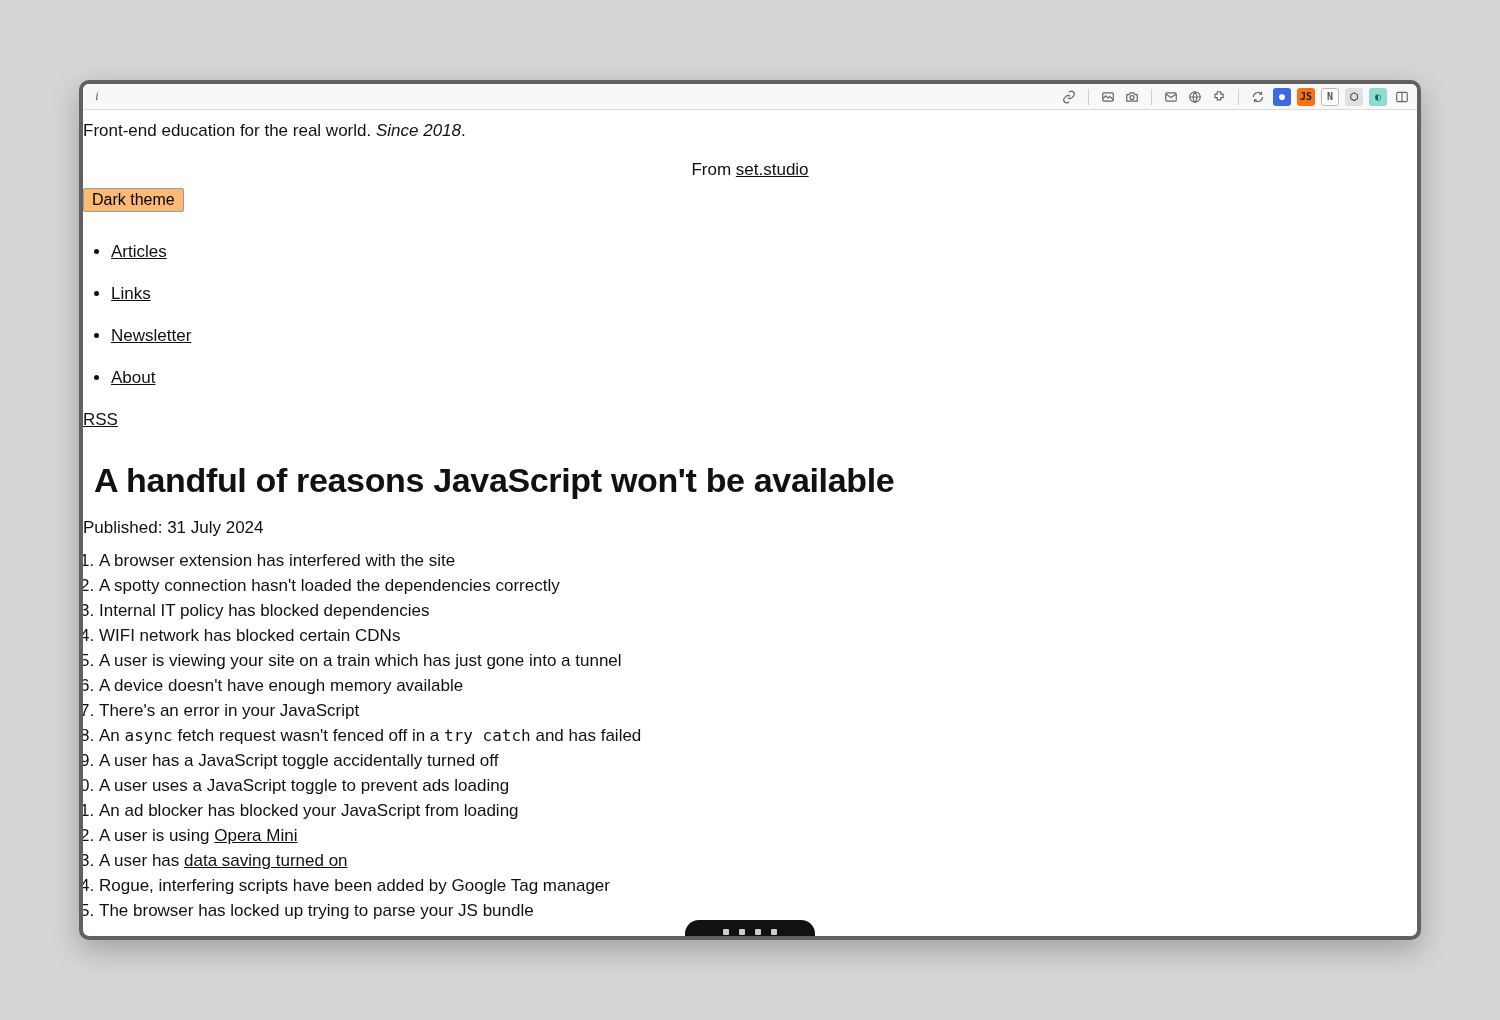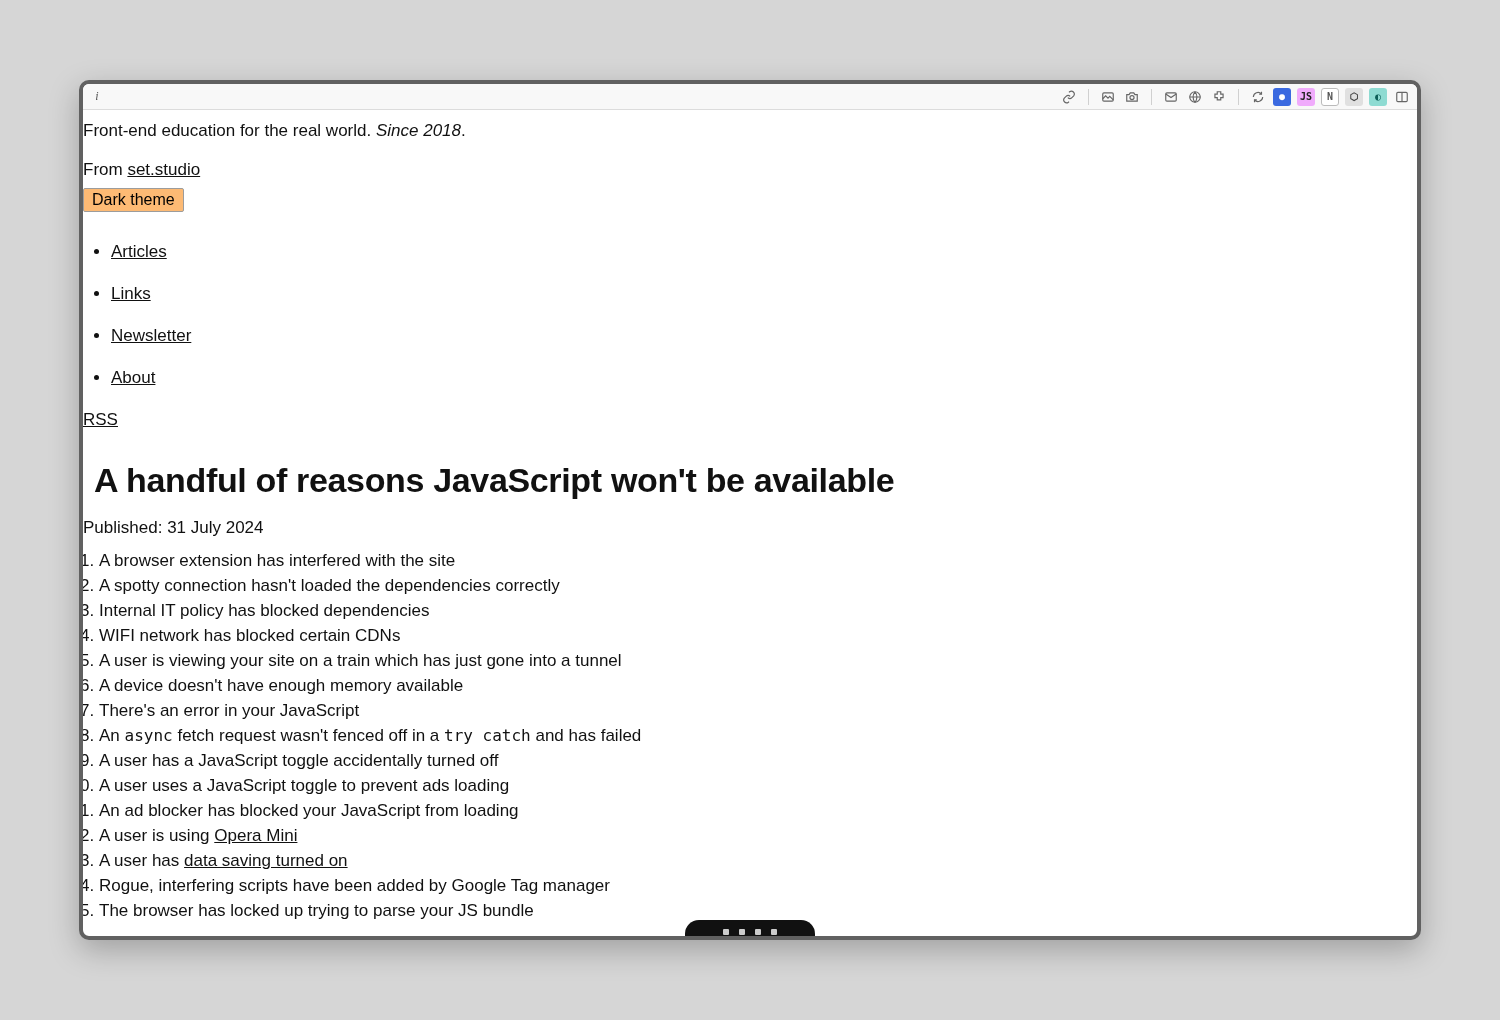--- a/index.html
+++ b/index.html
@@ -54,21 +54,21 @@
     display:flex; align-items:center; justify-content:center;
     font-size: 12px;
     color:#666;
   }
   .tb-sep { width:1px; height:16px; background:#d0d0d0; margin:0 4px; }
   .tb-badge {
     width:18px; height:18px; border-radius:3px;
     display:flex; align-items:center; justify-content:center;
     font-size:10px; font-weight:600;
   }
-  .tb-badge.yellow { background:#f0abfc; color:#222; }
+  .tb-badge.yellow { background:#f97316; color:#222; }
   .tb-badge.blue   { background:#3a69e0; color:#fff; }
   .tb-badge.teal   { background:#8edbd2; color:#0d5f58; }
   .tb-badge.grey   { background:#e0e0e0; color:#444; }
   .tb-badge.white  { background:#fff; border:1px solid #bbb; color:#555; }
 
   .content {
     height: calc(100% - 26px);
     overflow: hidden;
     padding: 0;
     font-size: 17px;
@@ -76,21 +76,21 @@
     color:#111;
   }
   .brand {
     font-family: Georgia, "Times New Roman", serif;
     font-weight: 700;
     font-size: 30px;
     margin: 4px 0 8px 0;
   }
   .tagline { margin: 10px 0 16px 0; }
   .tagline .since { font-style: italic; }
-  .from-line { margin: 6px 0 4px 0; }
+  .from-line { margin: 6px 0 4px 0; text-align: center; }
   a { color:#111; text-decoration: underline; }
   .theme-btn {
     display:inline-block;
     background:#fdba74;
     border:1px solid #9c9c9c;
     border-radius:2px;
     padding:2px 8px;
     font-size:16px;
     font-family: inherit;
     cursor:pointer;

